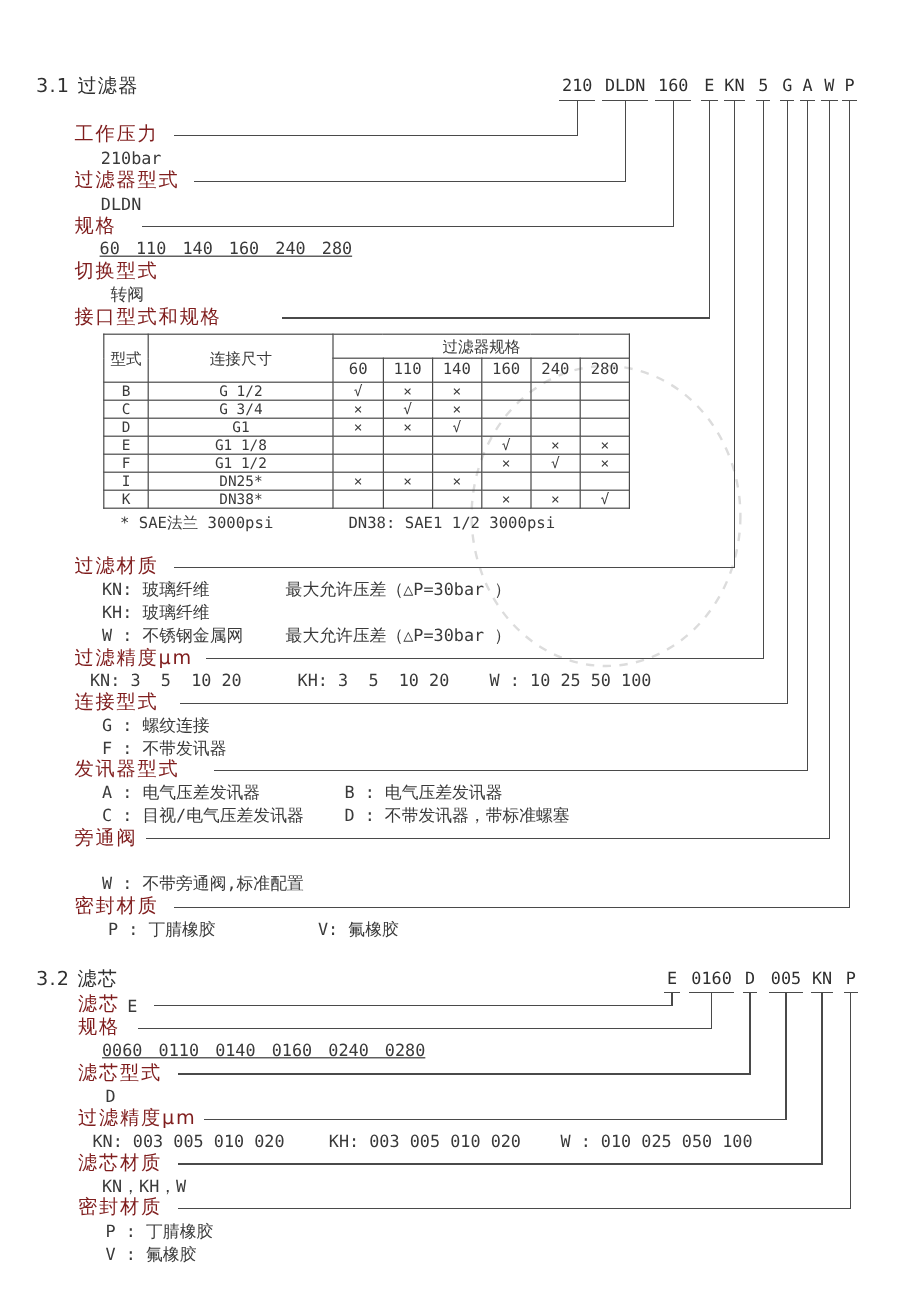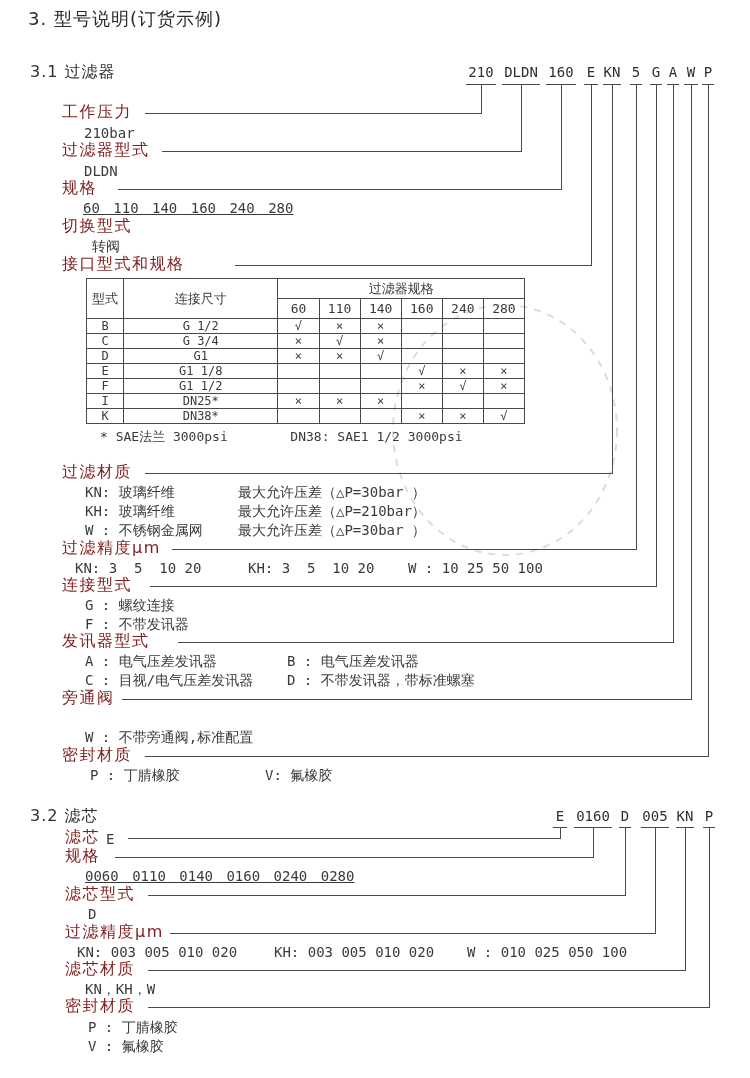--- a/index.html
+++ b/index.html
@@ -62,21 +62,20 @@
 
       <path d="M560 827V838H128"></path>
       <path d="M593 827V857H115"></path>
       <path d="M625 827V895H148"></path>
       <path d="M655 827V933H170"></path>
       <path d="M685 827V970H148"></path>
       <path d="M709 827V1007H148"></path>
     </g>
   </svg>
 
-  <div class="t title" style="left:28px;top:10px">3. 型号说明(订货示例)</div>
 
   <div class="t sec-heading" style="left:30px;top:63px">3.1 过滤器</div>
 
   <div class="code-token" style="left:462px;top:64px;width:38px">210</div>
   <div class="code-token" style="left:500px;top:64px;width:42px">DLDN</div>
   <div class="code-token" style="left:544px;top:64px;width:34px">160</div>
   <div class="code-token" style="left:582px;top:64px;width:18px">E</div>
   <div class="code-token" style="left:601px;top:64px;width:22px">KN</div>
   <div class="code-token" style="left:628px;top:64px;width:16px">5</div>
   <div class="code-token" style="left:648px;top:64px;width:16px">G</div>
@@ -195,21 +194,20 @@
     </tr>
   </tbody>
     </table>
 
   <div class="t fnote" style="left:100px;top:428px">* SAE法兰 3000psi        DN38: SAE1 1/2 3000psi</div>
 
   <div class="t label" style="left:62px;top:463px">过滤材质</div>
   <div class="t val" style="left:85px;top:483px">KN: 玻璃纤维</div>
   <div class="t val" style="left:238px;top:483px">最大允许压差（△P=30bar ）</div>
   <div class="t val" style="left:85px;top:502px">KH: 玻璃纤维</div>
-  <div class="t val" style="left:238px;top:502px">最大允许压差（△P=210bar）</div>
   <div class="t val" style="left:85px;top:521px">W : 不锈钢金属网</div>
   <div class="t val" style="left:238px;top:521px">最大允许压差（△P=30bar ）</div>
 
   <div class="t label" style="left:62px;top:539px">过滤精度μm</div>
   <div class="t val" style="left:75px;top:559px">KN: 3  5  10 20</div>
   <div class="t val" style="left:248px;top:559px">KH: 3  5  10 20</div>
   <div class="t val" style="left:408px;top:559px">W : 10 25 50 100</div>
 
   <div class="t label" style="left:62px;top:576px">连接型式</div>
   <div class="t val" style="left:85px;top:596px">G : 螺纹连接</div>

